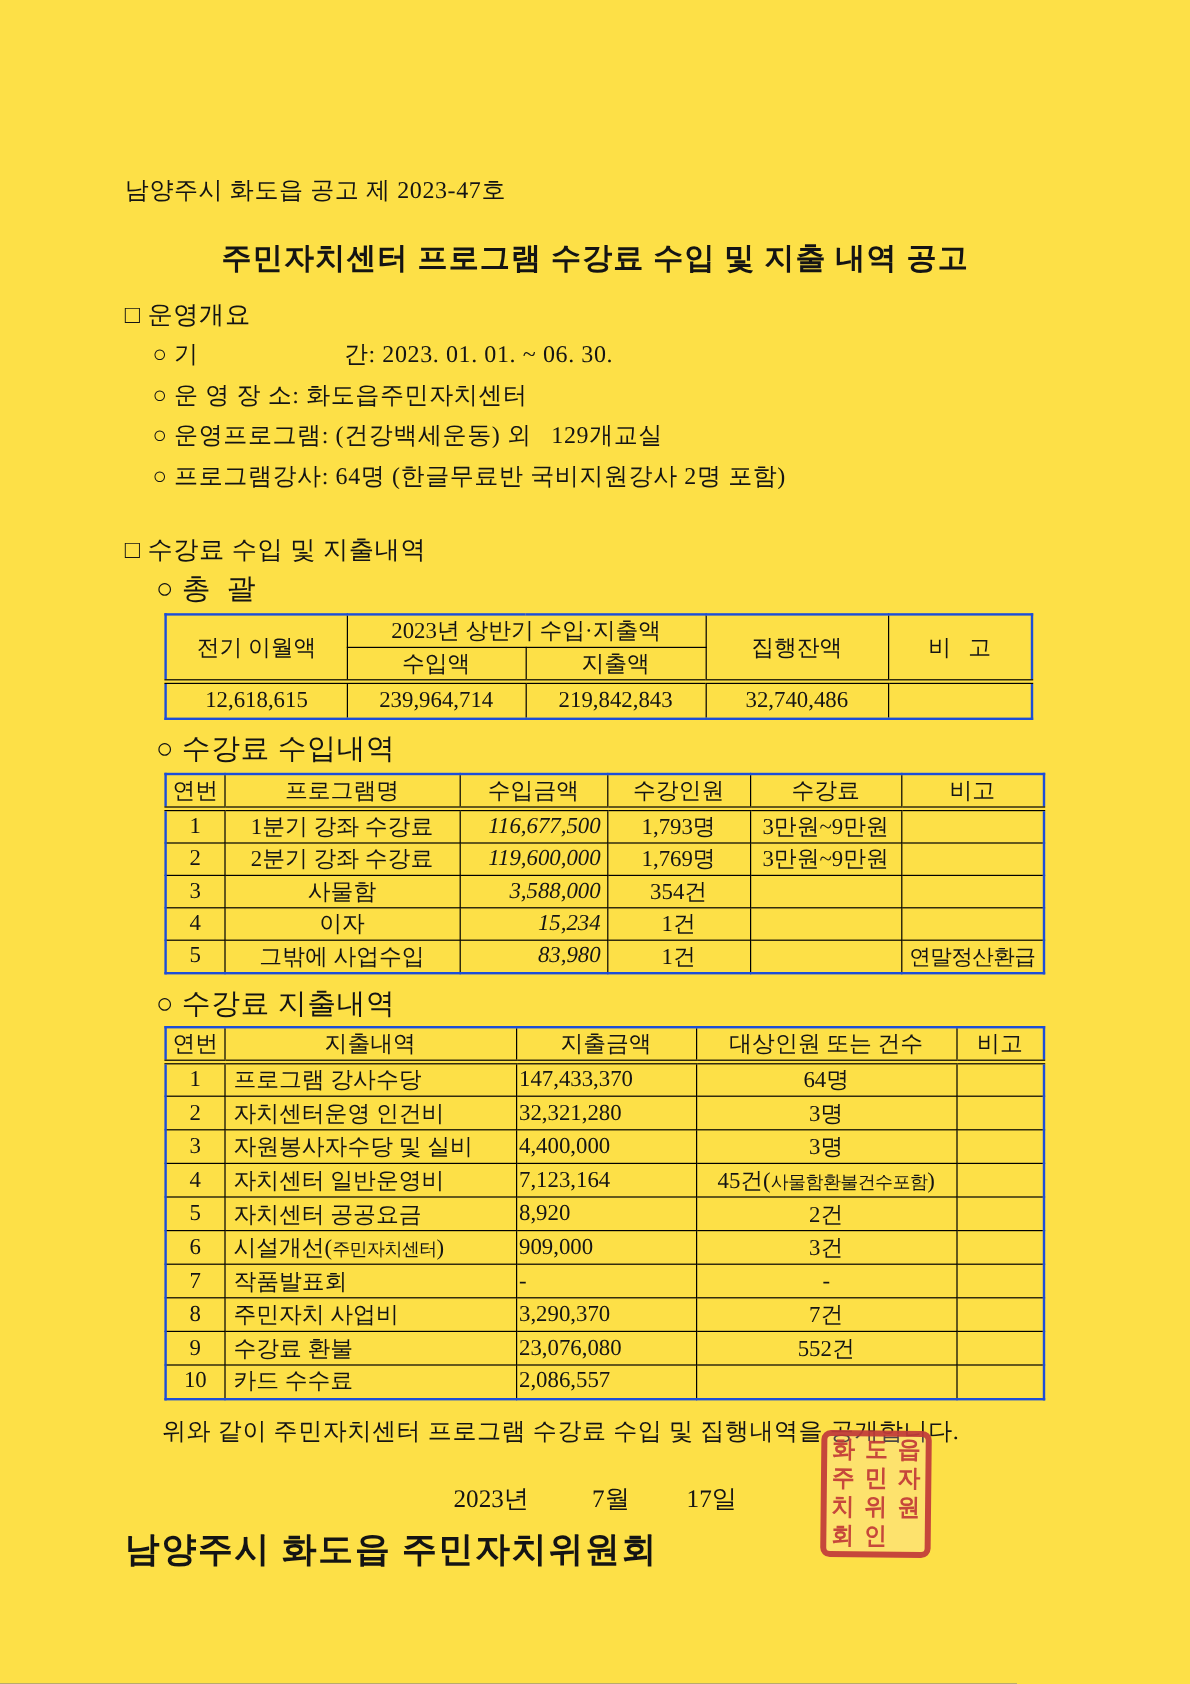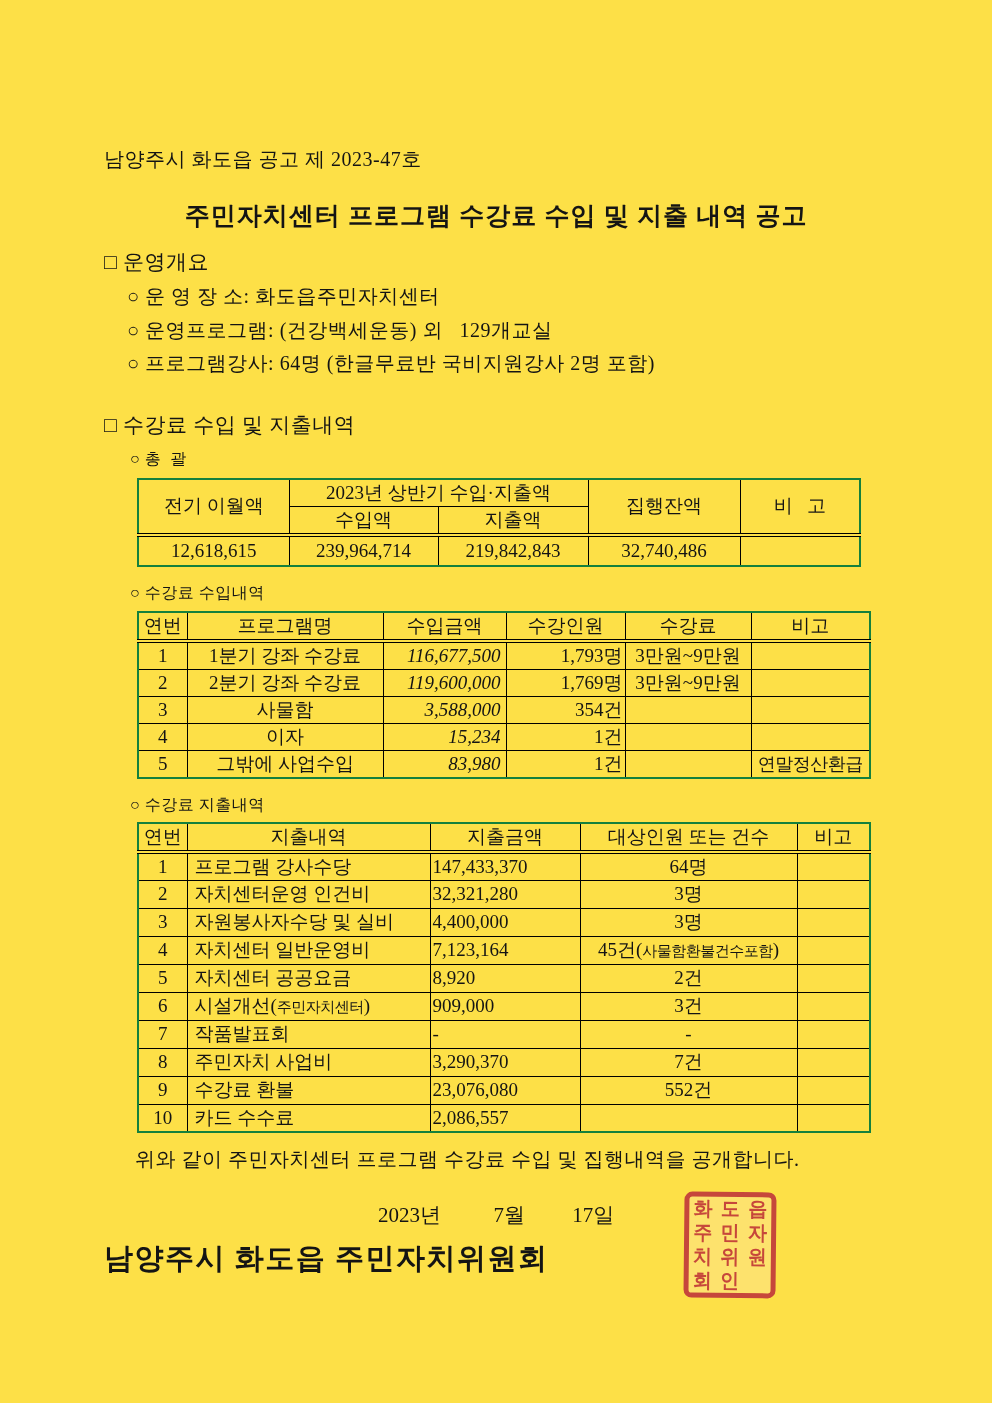--- a/index.html
+++ b/index.html
@@ -16,49 +16,49 @@
 
   .notice-no{font-size:20px;line-height:26px;letter-spacing:.5px;}
   .doc-title{
     margin-top:28px;text-align:center;
     font-size:25px;font-weight:bold;line-height:32px;letter-spacing:1px;
   }
   .sec-heading{margin-top:16px;font-size:21px;line-height:28px;letter-spacing:.5px;}
   .sec-heading.second{margin-top:30px;}
   .ov-items{margin:4px 0 0 23px;}
   .ov-item{font-size:20px;line-height:33.5px;white-space:pre;letter-spacing:.5px;}
-  .sub-heading{margin:12px 0 0 26px;font-size:16px;line-height:27px;white-space:pre;letter-spacing:.5px;}
+  .sub-heading{margin:12px 0 0 26px;font-size:24px;line-height:27px;white-space:pre;letter-spacing:.5px;}
   .sub-heading.first{margin-top:6px;}
 
   table{
     border-collapse:collapse;
     table-layout:fixed;
     margin-left:33px;
-    border:2px solid #15803d;
+    border:2px solid #1d4ed8;
     font-size:19px;
   }
   th,td{border:1px solid #000;padding:0 2px;overflow:hidden;white-space:nowrap;}
   th{font-weight:normal;text-align:center;white-space:pre;}
   td{text-align:center;}
   .sm{font-size:15px;letter-spacing:-.5px;}
 
   
   .t1{width:722px;margin-top:6px;}
   .t1 thead tr{height:24px;}
   .t1 tbody tr{height:31px;}
   .t1 thead tr:last-child th,
   .t1 th.span-rows{border-bottom:4px double #000;}
 
   
   .t2{width:732px;margin-top:5px;}
   .t2 thead tr{height:26px;}
   .t2 tbody tr{height:24px;}
   .t2 thead th{border-bottom:4px double #000;}
   .t2 td:nth-child(3){text-align:right;padding-right:5px;font-style:italic;}
-  .t2 td:nth-child(4){text-align:right;padding-right:2px;}
+  .t2 td:nth-child(4){padding-right:2px;}
   .t2 td:nth-child(6){font-size:18px;letter-spacing:-.5px;}
 
   
   .t3{width:732px;margin-top:4px;}
   .t3 thead tr{height:28px;}
   .t3 tbody tr{height:28px;}
   .t3 thead th{border-bottom:4px double #000;}
   .t3 td:nth-child(2){text-align:left;padding-left:7px;}
   .t3 td:nth-child(3){text-align:left;padding-right:8px;}
 
@@ -88,20 +88,21 @@
 <div class="page">
   <div class="content">
 
     <div class="notice-no">남양주시 화도읍 공고 제 2023-47호</div>
 
     <div class="doc-title">주민자치센터 프로그램 수강료 수입 및 지출 내역 공고</div>
 
     <div class="sec-heading">□ 운영개요</div>
 
     <div class="ov-items">
+      <div class="ov-item">○ 기                      간: 2023. 01. 01. ~ 06. 30.</div>
       <div class="ov-item">○ 운 영 장 소: 화도읍주민자치센터</div>
       <div class="ov-item">○ 운영프로그램: (건강백세운동) 외   129개교실</div>
       <div class="ov-item">○ 프로그램강사: 64명 (한글무료반 국비지원강사 2명 포함)</div>
     </div>
 
     <div class="sec-heading second">□ 수강료 수입 및 지출내역</div>
 
     <div class="sub-heading first">○ 총  괄</div>
 
     <table class="t1">

